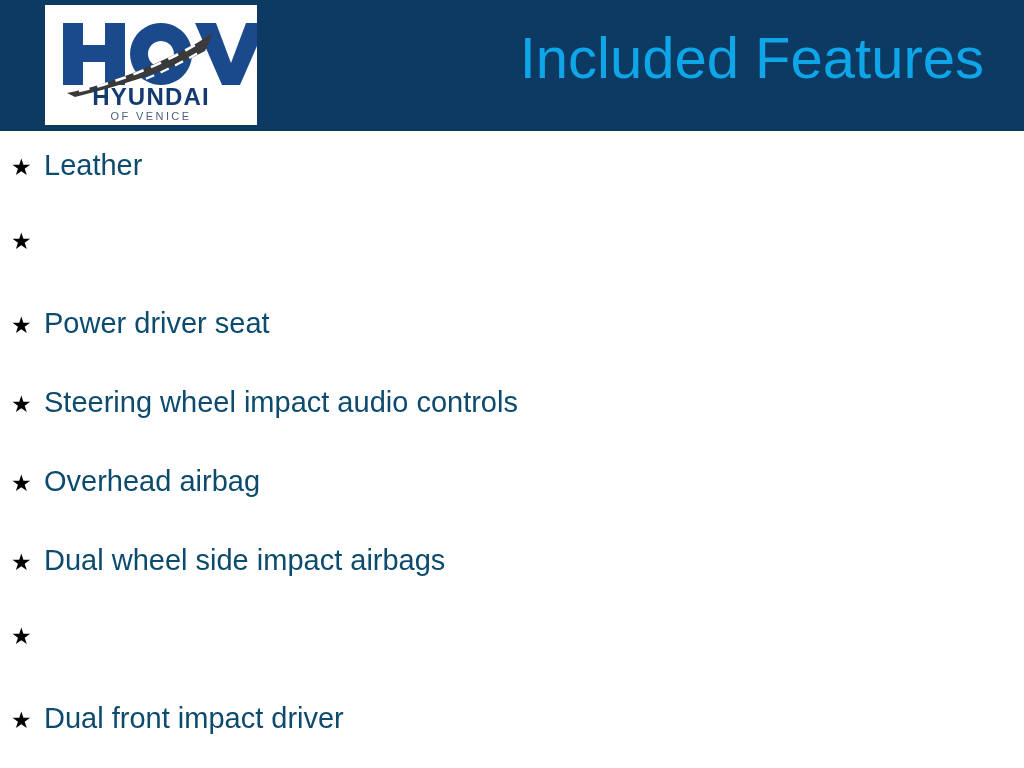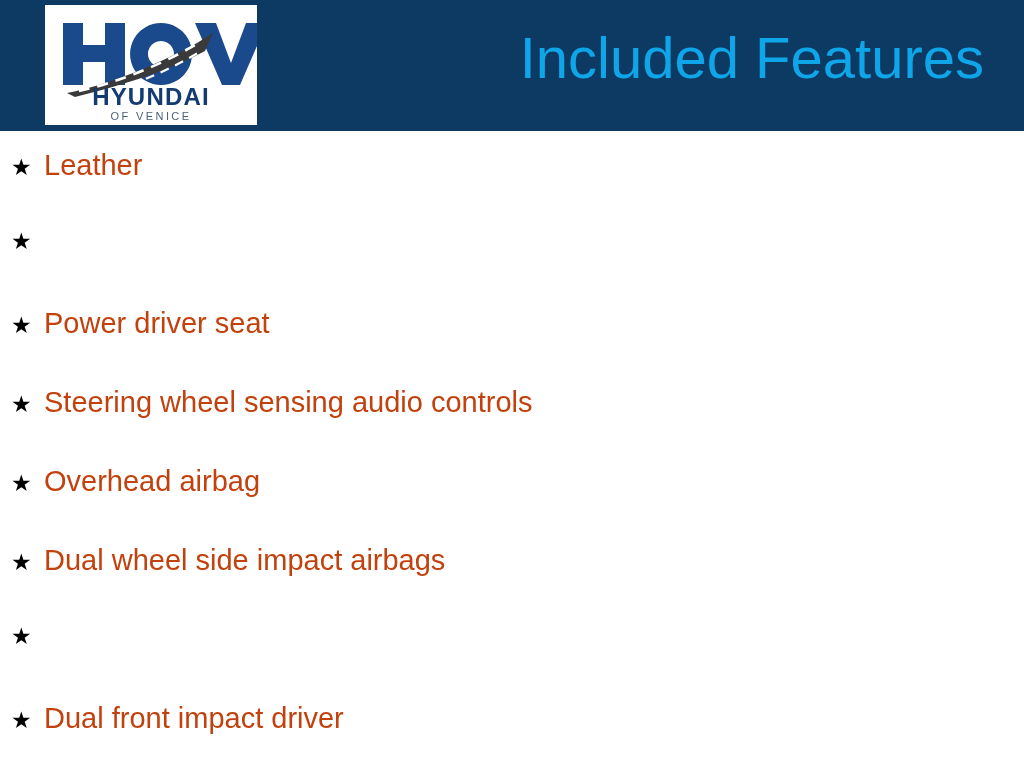--- a/index.html
+++ b/index.html
@@ -92,21 +92,21 @@
     display: inline-block;
     width: 33px;
     flex: 0 0 33px;
     color: #000000;
     font-family: "DejaVu Sans", sans-serif;
     font-size: 23px;
     line-height: 1;
   }
   .feature-item .feature-label {
     display: inline-block;
-    color: #c2410c;
+    color: #0c4a6e;
     font-family: "Liberation Sans", sans-serif;
     font-size: 29px;
     font-weight: 400;
     line-height: 1;
   }
 </style>
 </head>
 <body>
 
 <div class="slide-header">
@@ -149,21 +149,21 @@
   </li>
   <li class="feature-item" style="top:99px;">
     <span class="bullet-star">★</span>
   </li>
   <li class="feature-item" style="top:178px;">
     <span class="bullet-star">★</span>
     <span class="feature-label">Power driver seat</span>
   </li>
   <li class="feature-item" style="top:257px;">
     <span class="bullet-star">★</span>
-    <span class="feature-label">Steering wheel sensing audio controls</span>
+    <span class="feature-label">Steering wheel impact audio controls</span>
   </li>
   <li class="feature-item" style="top:336px;">
     <span class="bullet-star">★</span>
     <span class="feature-label">Overhead airbag</span>
   </li>
   <li class="feature-item" style="top:415px;">
     <span class="bullet-star">★</span>
     <span class="feature-label">Dual wheel side impact airbags</span>
   </li>
   <li class="feature-item" style="top:494px;">

